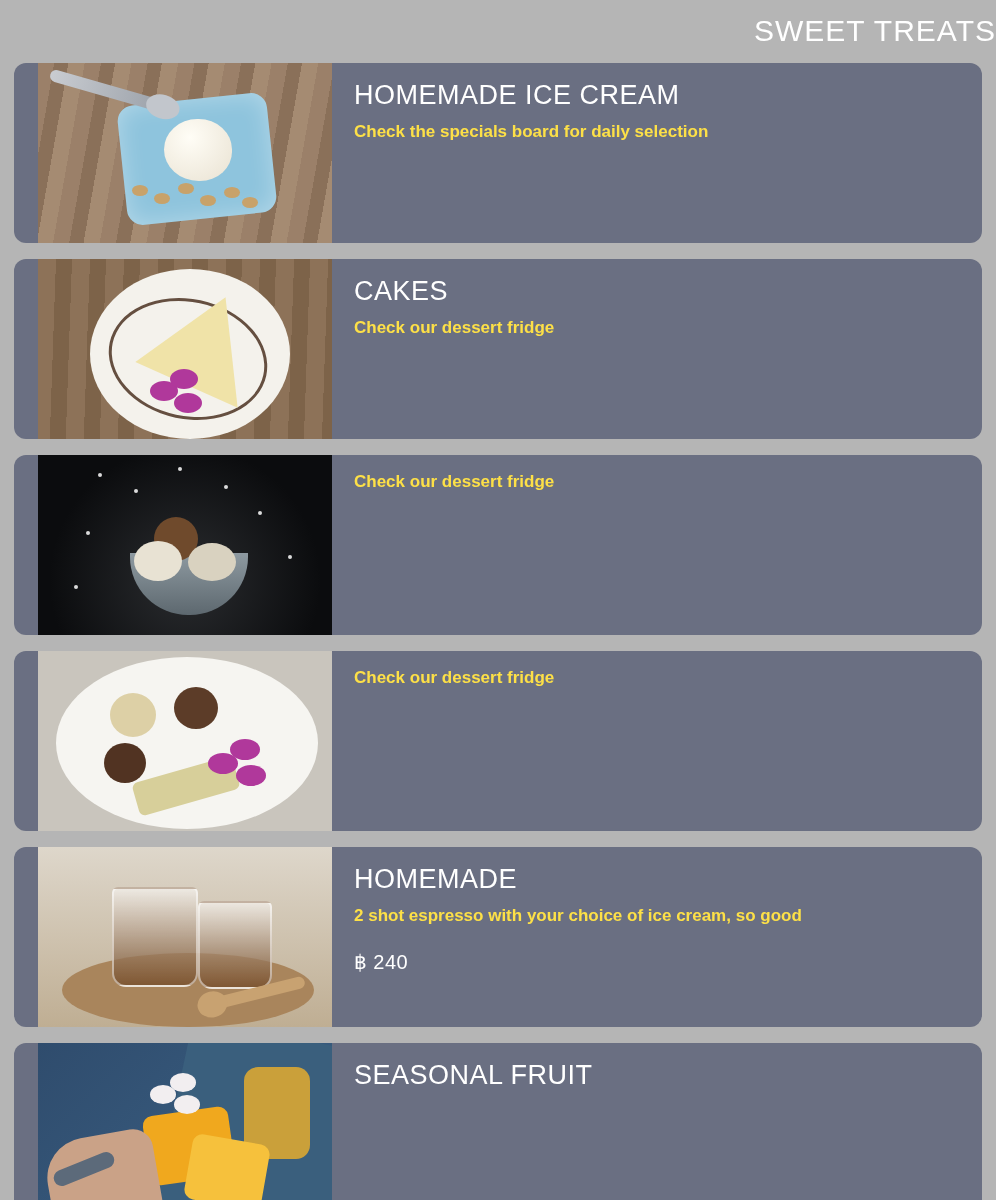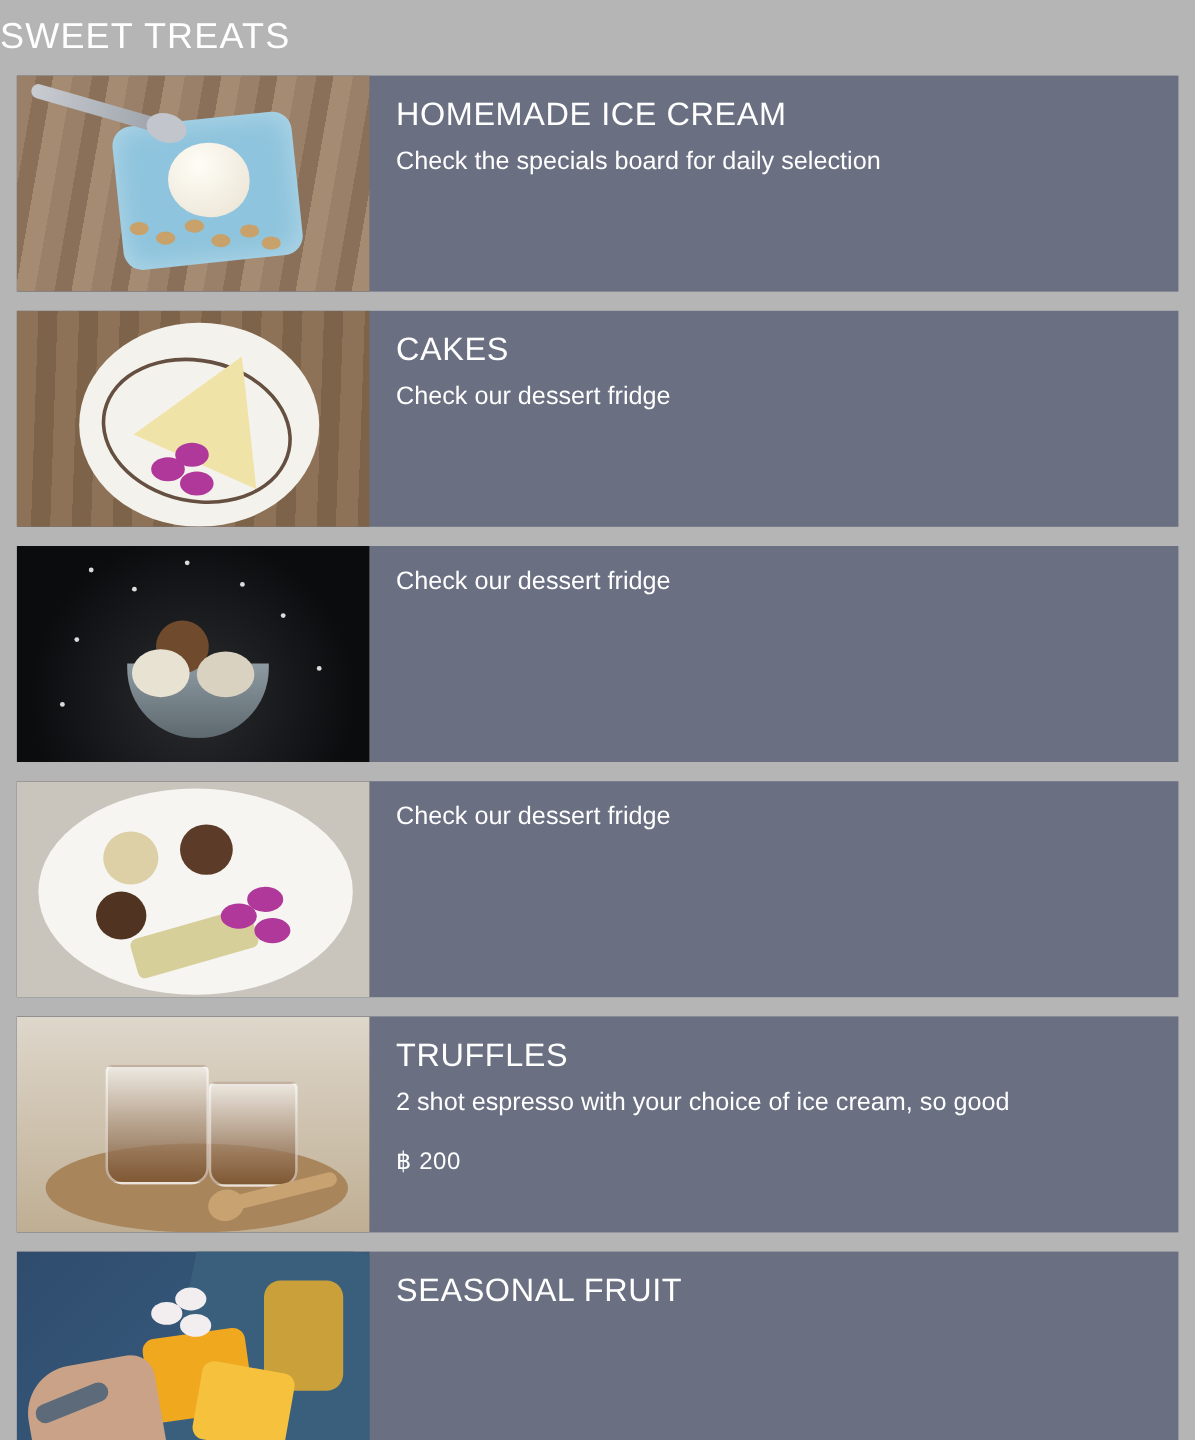--- a/index.html
+++ b/index.html
@@ -8,43 +8,44 @@
     background: #b5b5b5;
     font-family: "Liberation Sans", sans-serif;
   }
   body {
     width: 996px;
     min-height: 1200px;
     overflow: hidden;
   }
 
   .page-title {
-    text-align: left;
+    text-align: right;
     color: #ffffff;
     font-size: 30px;
     font-weight: 400;
     letter-spacing: 1px;
     padding: 14px 0 16px 0;
     line-height: 1.1;
   }
 
   .menu-list {
     display: flex;
     flex-direction: column;
     gap: 16px;
     padding: 0 14px 14px 14px;
   }
 
   .menu-card {
     display: flex;
     align-items: stretch;
     background: #6a6f82;
-    border-radius: 0;
+    border-radius: 12px;
     overflow: hidden;
     min-height: 180px;
+    padding-left: 24px;
   }
 
   .card-photo {
     width: 294px;
     min-width: 294px;
     position: relative;
     overflow: hidden;
     background: #7a6f63;
   }
 
@@ -59,23 +60,23 @@
   .item-name {
     color: #ffffff;
     font-size: 27px;
     font-weight: 400;
     letter-spacing: 0.5px;
     line-height: 1.25;
     margin-bottom: 8px;
   }
 
   .item-desc {
-    color: #ffffff;
-    font-size: 21px;
-    font-weight: 400;
+    color: #fde047;
+    font-size: 17px;
+    font-weight: 700;
     line-height: 1.35;
   }
 
   .item-price {
     color: #ffffff;
     font-size: 20px;
     margin-top: 22px;
     letter-spacing: 0.5px;
   }
 
@@ -305,23 +306,23 @@
   <div class="menu-card">
     <div class="card-photo">
       <div class="ph ph-affogato">
         <div class="board"></div>
         <div class="glass glass-1"></div>
         <div class="glass glass-2"></div>
         <div class="woodspoon"></div>
       </div>
     </div>
     <div class="card-body">
-      <div class="item-name">TRUFFLES</div>
+      <div class="item-name">HOMEMADE</div>
       <div class="item-desc">2 shot espresso with your choice of ice cream, so good</div>
-      <div class="item-price">฿ 200</div>
+      <div class="item-price">฿ 240</div>
     </div>
   </div>
 
   <div class="menu-card">
     <div class="card-photo">
       <div class="ph ph-fruit">
         <div class="pineapple"></div>
         <div class="mango"></div>
         <div class="mango2"></div>
         <div class="hand"></div>

